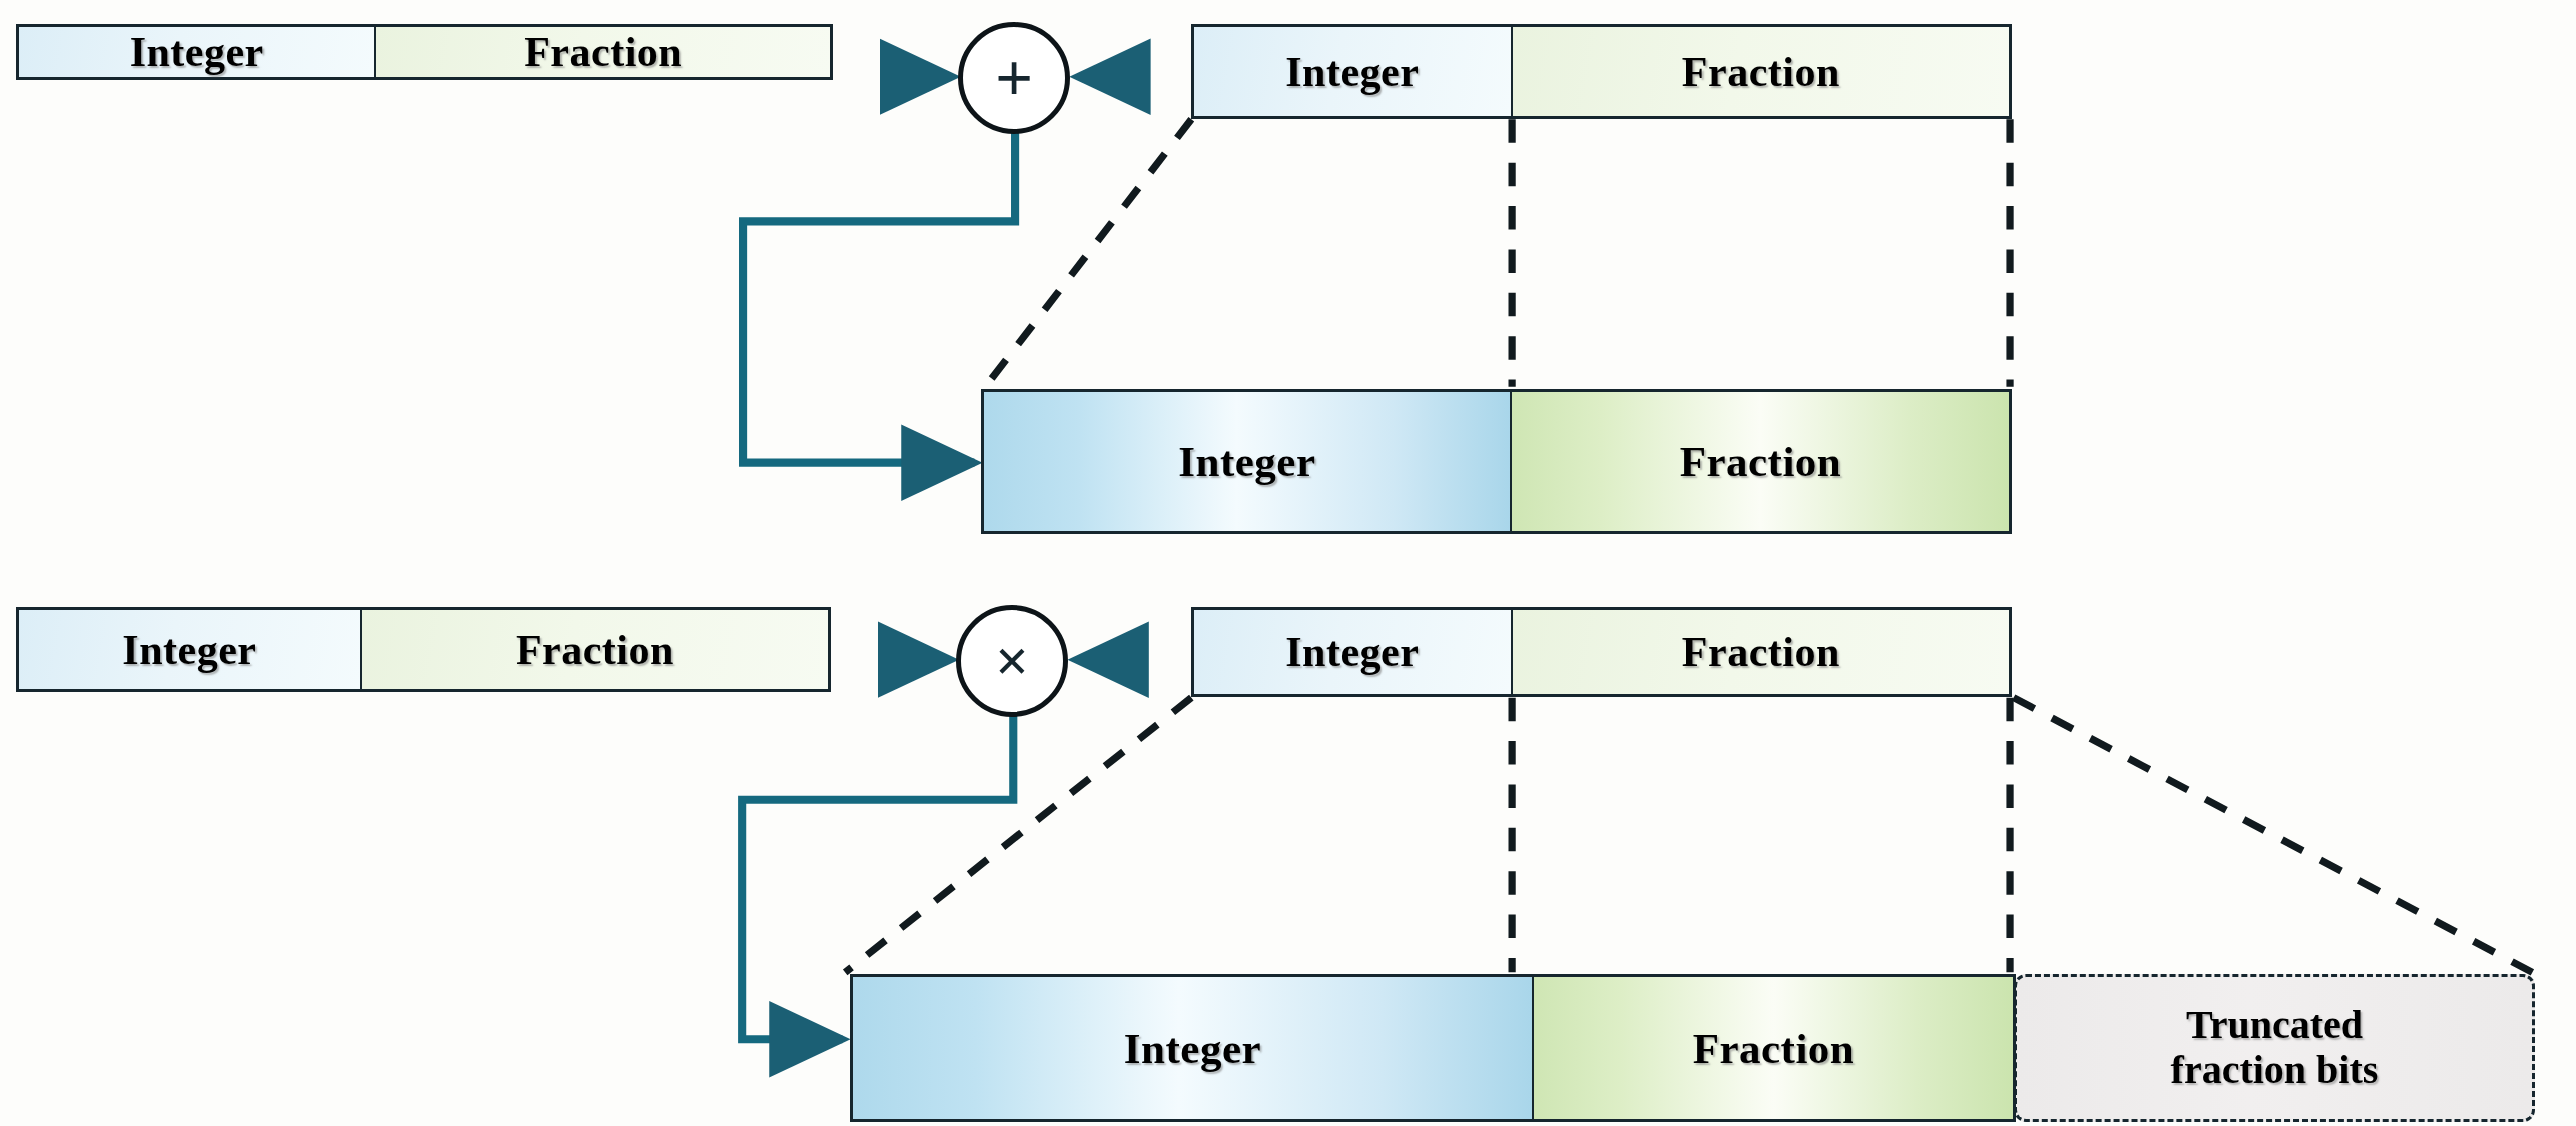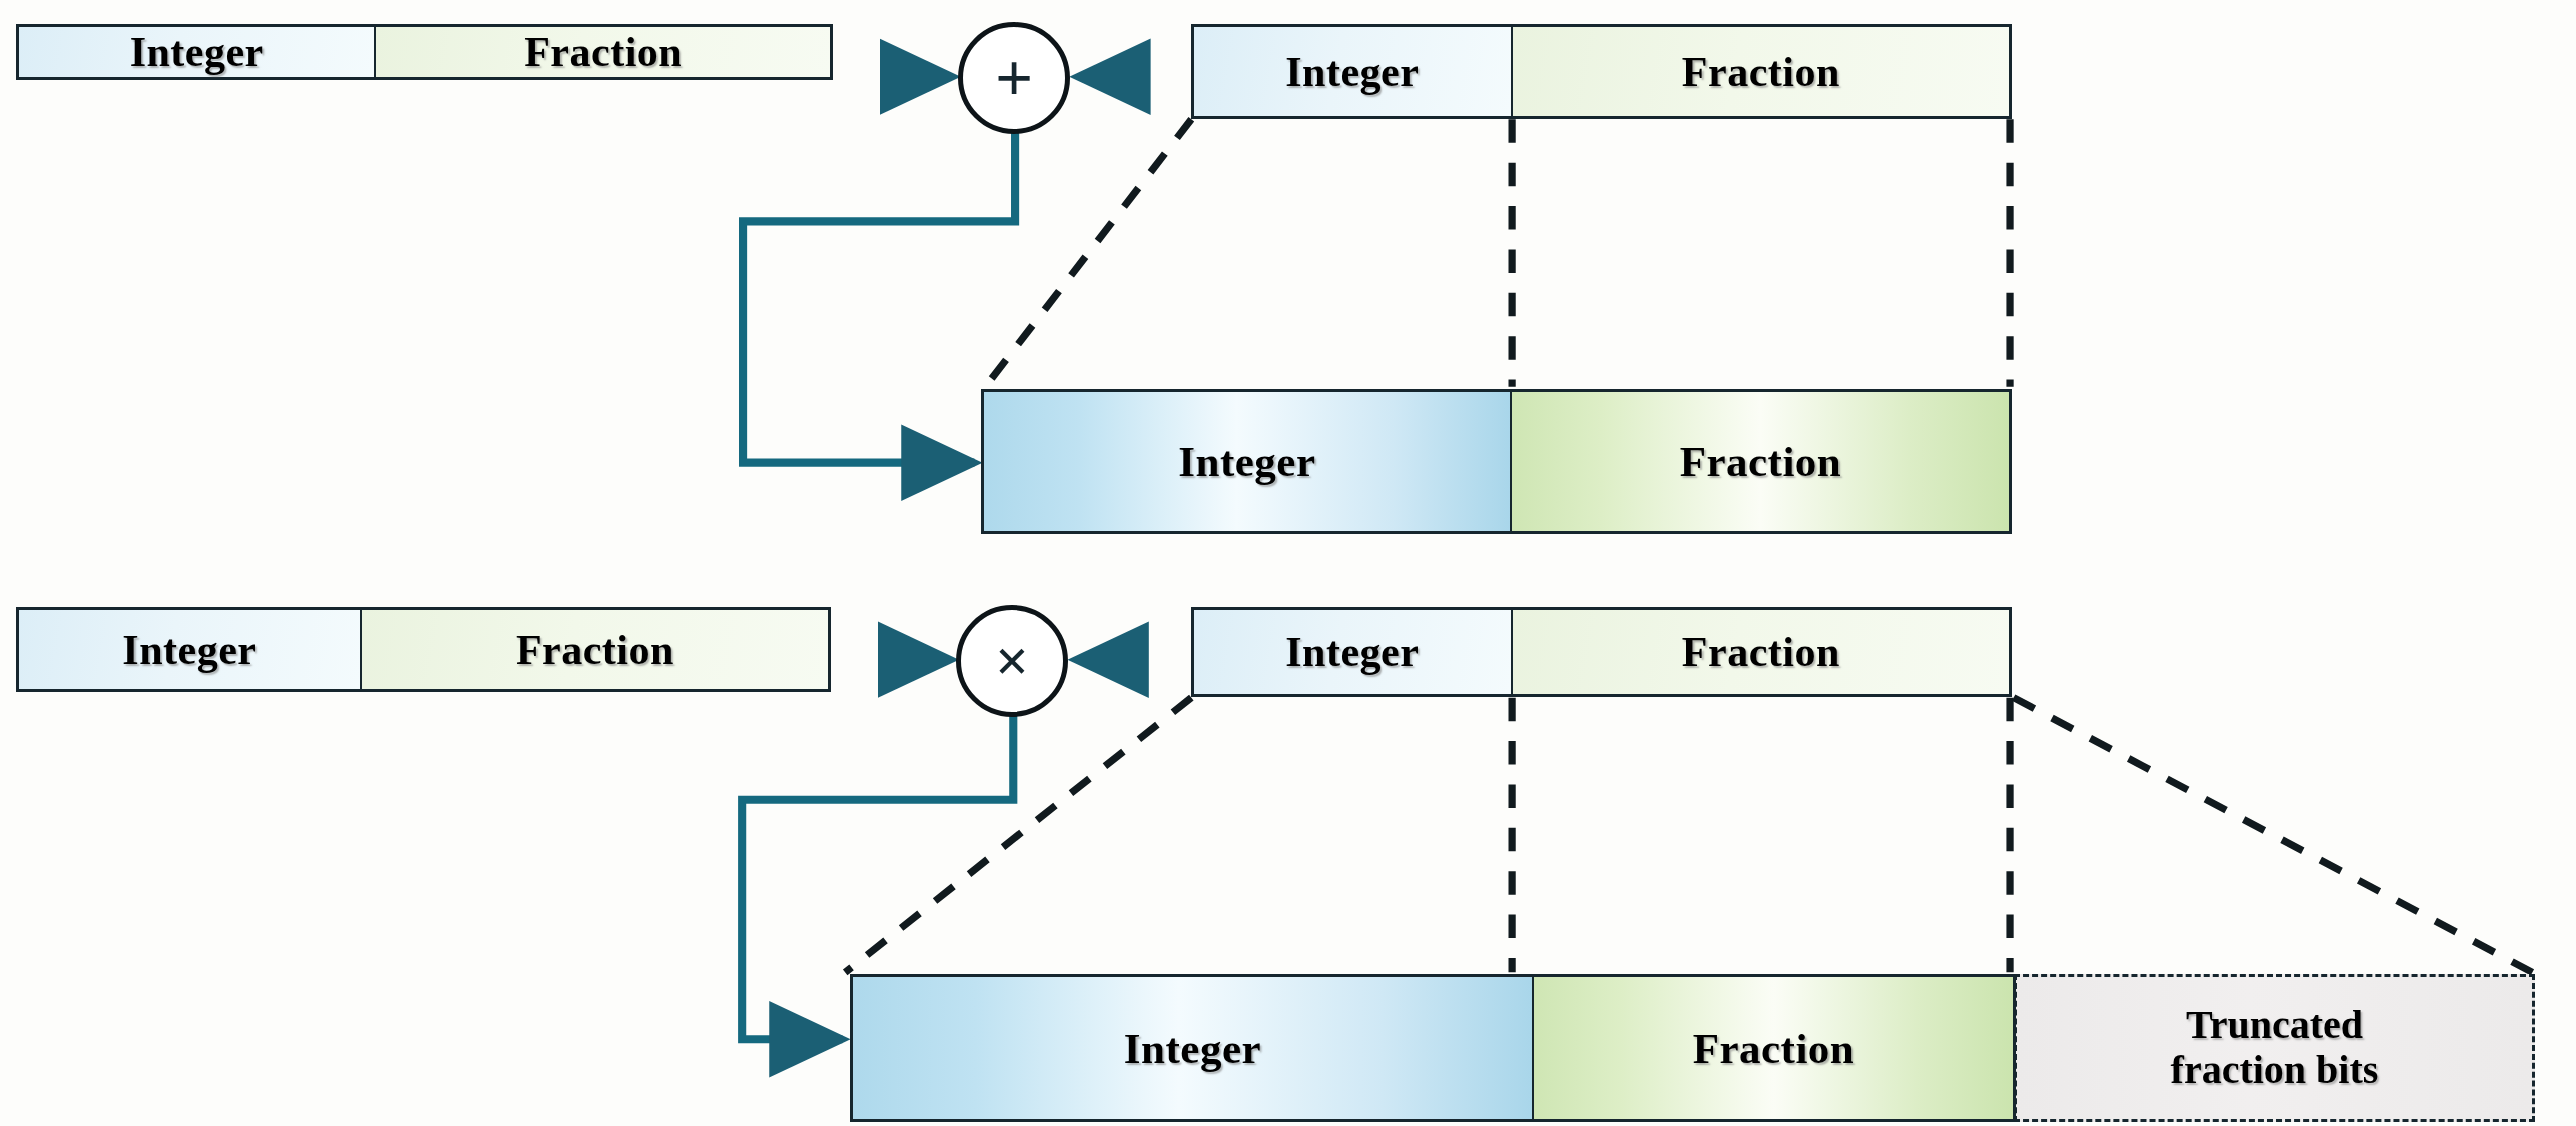--- a/index.html
+++ b/index.html
@@ -183,21 +183,21 @@
 
   <div class="bitbox operand" style="left:1191px; top:607px; width:821px; height:90px;">
     <div class="cell cell-int" style="width:39.1%;">
       <span class="cell-label">Integer</span>
     </div>
     <div class="cell cell-frac" style="width:60.9%;">
       <span class="cell-label">Fraction</span>
     </div>
   </div>
 
-  <div class="trunc" style="left:2014px; top:974px; width:521px; height:148px;">
+  <div class="trunc" style="left:2014px; top:974px; width:521px; height:148px;border-radius:12px;">
     <span>
       <span>Truncated</span><br>
       <span>fraction bits</span>
     </span>
   </div>
 
   <div class="bitbox result" style="left:850px; top:974px; width:1166px; height:148px;">
     <div class="cell cell-int" style="width:58.7%;">
       <span class="cell-label">Integer</span>
     </div>

